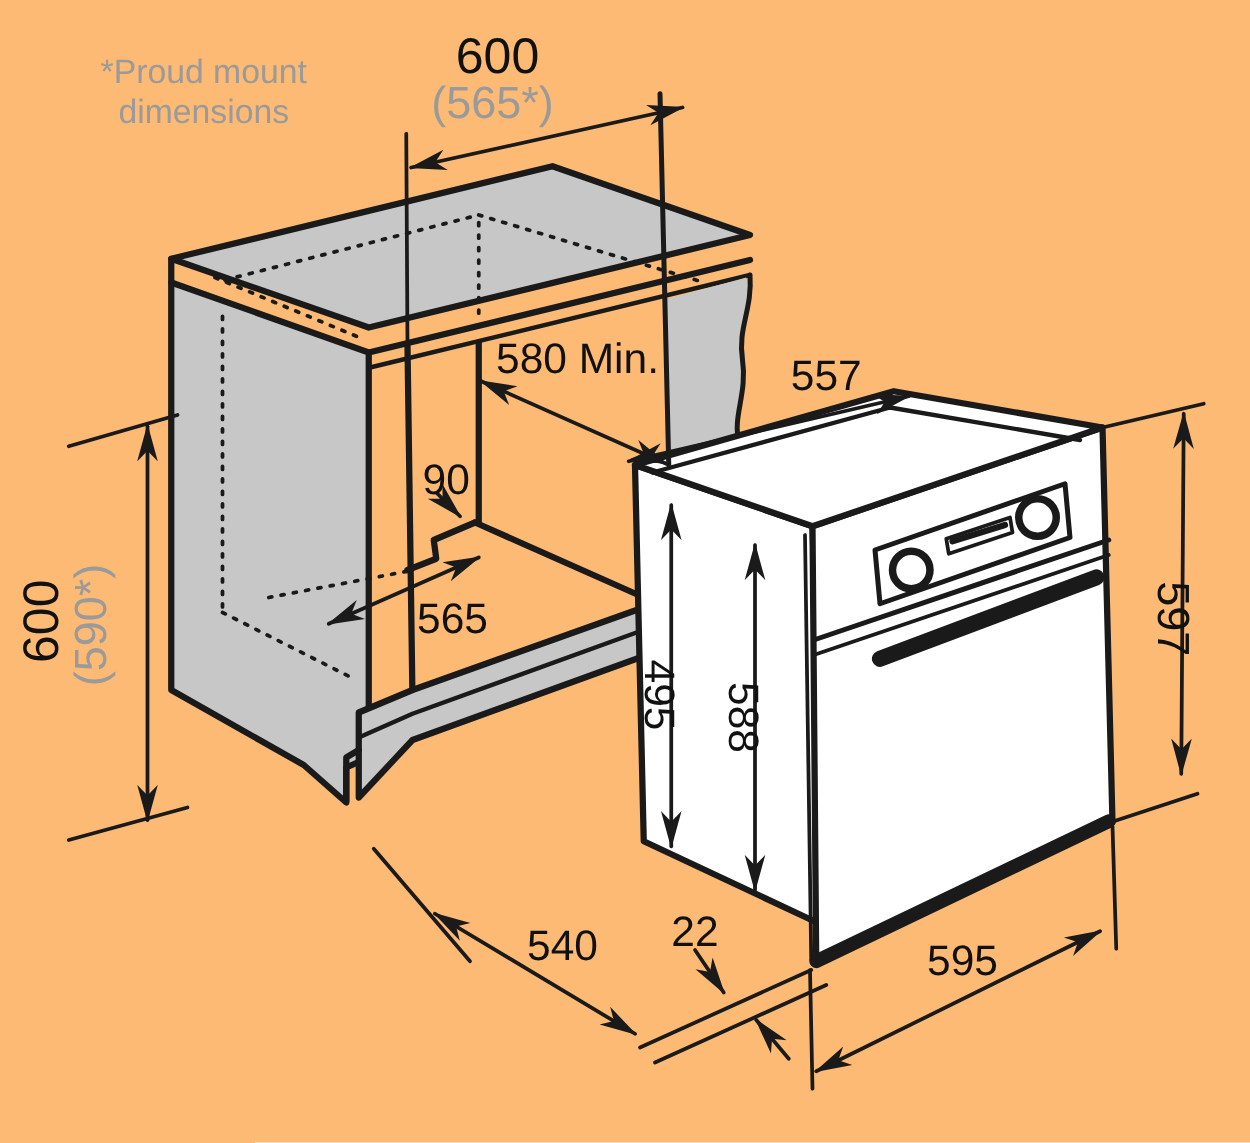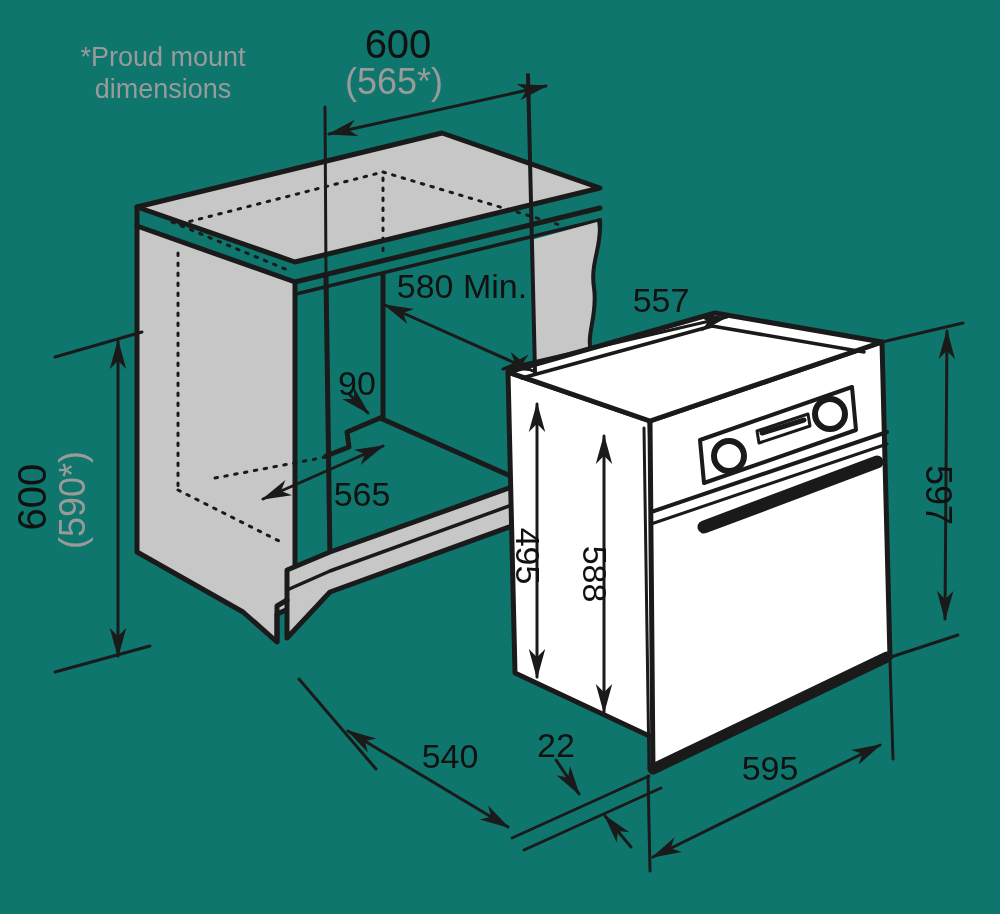--- a/index.html
+++ b/index.html
@@ -1,16 +1,16 @@
 <!DOCTYPE html>
 <html><head>
 <meta charset="utf-8">
 <style>
   html,body{margin:0;padding:0;background:#fff;}
-  #stage{position:relative;width:1000px;height:914px;background:#0f766e;overflow:hidden;}
+  #stage{position:relative;width:1000px;height:914px;background:#fdba74;overflow:hidden;}
   svg{display:block;}
   text{font-family:"Liberation Sans","DejaVu Sans",sans-serif;fill:#111;}
   .dim{font-size:34px;}
   .dim-lg{font-size:40px;}
   .dim-md{font-size:36px;}
   .muted{fill:#9a9a9a;}
   .note{font-size:27px;fill:#9a9a9a;}
 </style>
 </head>
 <body>

